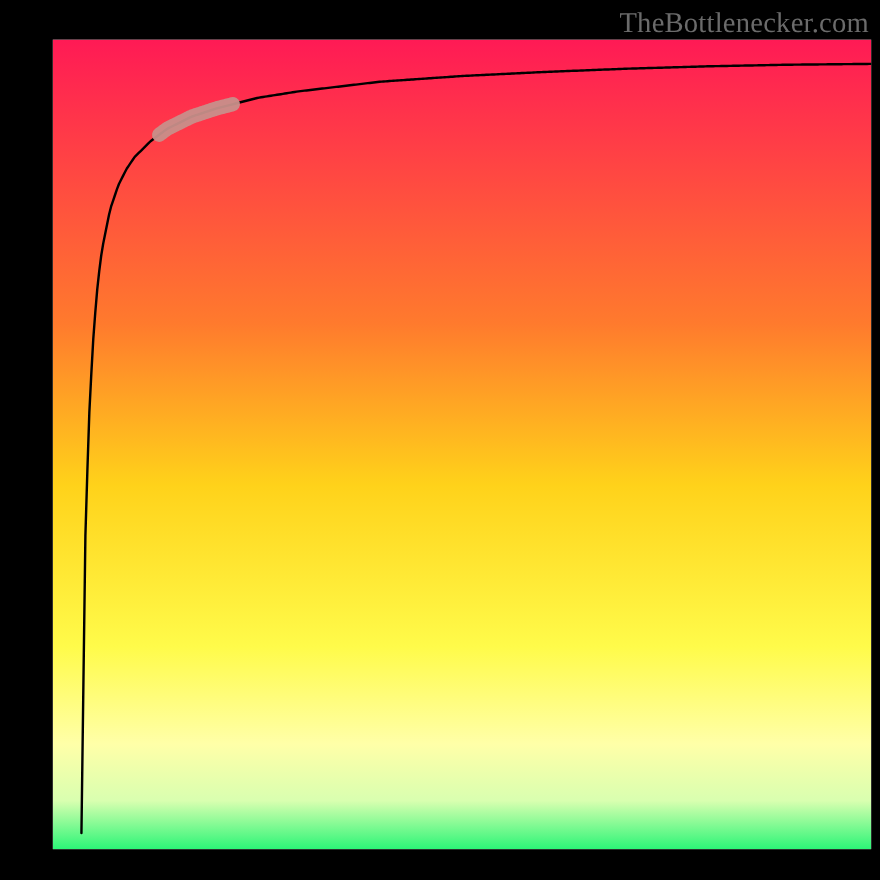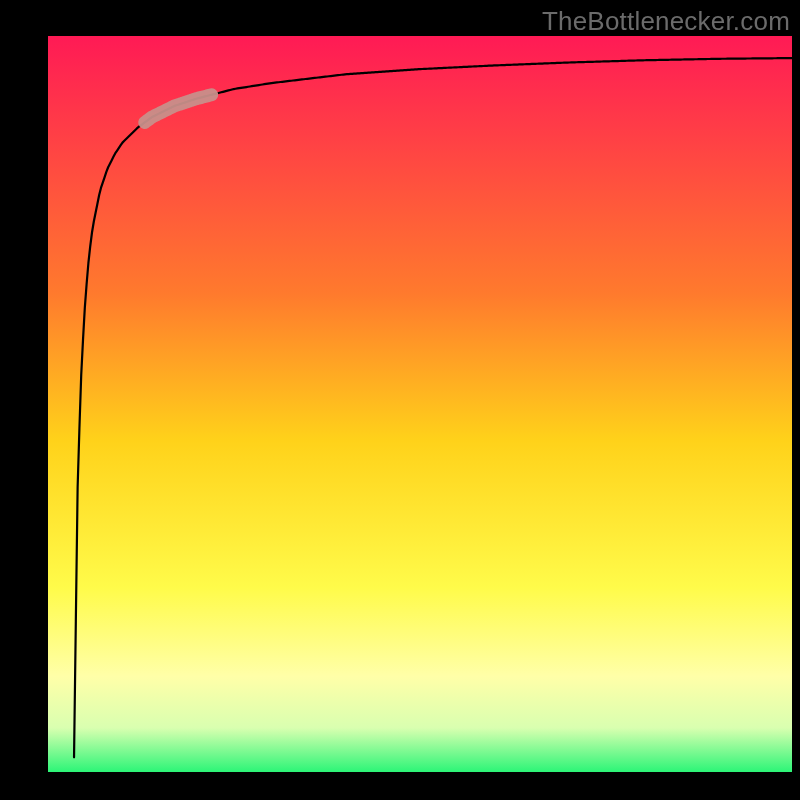--- a/index.html
+++ b/index.html
@@ -12,21 +12,21 @@
   }
   .frame {
     position: relative;
     width: 800px;
     height: 800px;
   }
   .watermark {
     position: absolute;
     top: 6px;
     right: 10px;
-    font-family: Liberation Sans, sans-serif;
+    font-family: Liberation Serif, serif;
     font-size: 26px;
     font-weight: 400;
     color: #6b6b6b;
     letter-spacing: 0.2px;
     user-select: none;
   }
   svg {
     display: block;
   }
 </style>

